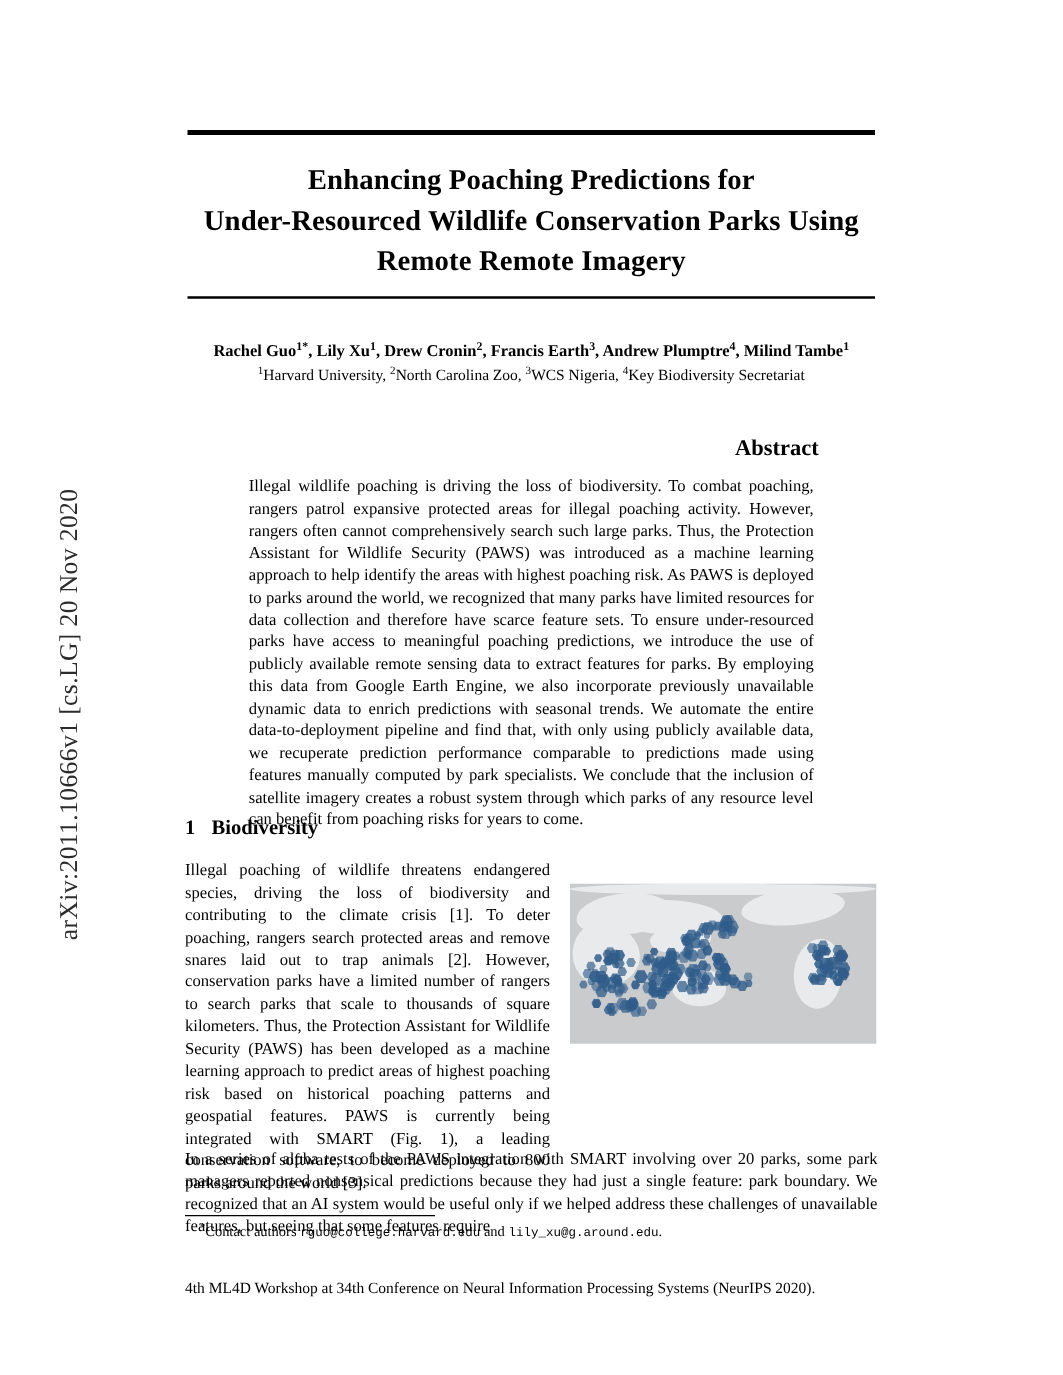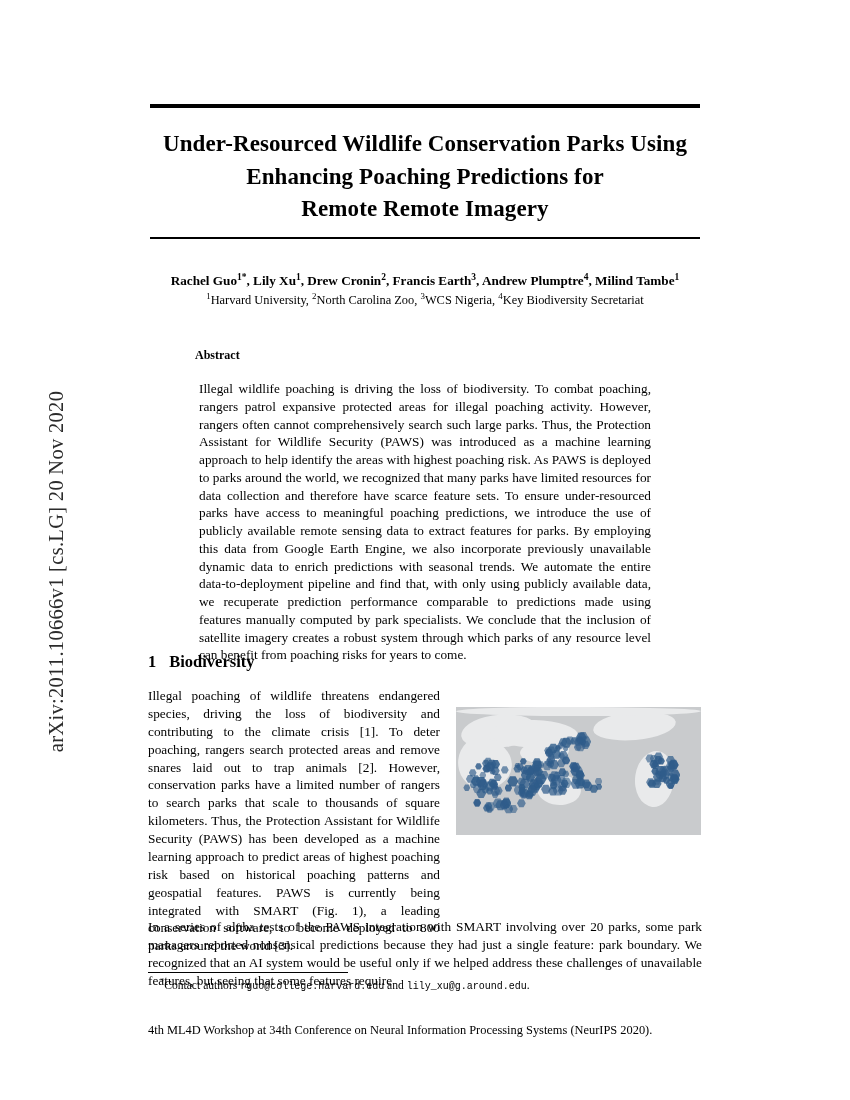--- a/index.html
+++ b/index.html
@@ -87,22 +87,22 @@
     line-height: 1.45;
   }
   sup { font-size: 0.72em; vertical-align: super; line-height: 0; }
 
   
   .abstract-head {
     position: absolute;
     left: 195px;
     top: 348px;
     width: 460px;
-    text-align: left;
-    font-size: 12px;
+    text-align: right;
+    font-size: 18px;
     font-weight: bold;
   }
   .abstract-body {
     position: absolute;
     left: 199px;
     top: 380px;
     width: 452px;
     font-size: 13.3px;
     line-height: 1.335;
     text-align: justify;
@@ -213,22 +213,22 @@
 <body>
 
 <div class="page">
 
   <div class="arxiv-stamp">arXiv:2011.10666v1  [cs.LG]  20 Nov 2020</div>
 
   <div class="rule-thick"></div>
   <div class="rule-thin"></div>
 
   <div class="title">
+    <span class="title-line">Enhancing Poaching Predictions for</span>
     <span class="title-line">Under-Resourced Wildlife Conservation Parks Using</span>
-    <span class="title-line">Enhancing Poaching Predictions for</span>
     <span class="title-line">Remote Remote Imagery</span>
   </div>
 
   <div class="authors" id="author-list"><span>Rachel Guo</span><sup>1*</sup>, <span>Lily Xu</span><sup>1</sup>, <span>Drew Cronin</span><sup>2</sup>, <span>Francis Earth</span><sup>3</sup>, <span>Andrew Plumptre</span><sup>4</sup>, <span>Milind Tambe</span><sup>1</sup></div>
   <div class="affils" id="affil-list"><sup>1</sup><span>Harvard University,</span> <sup>2</sup><span>North Carolina Zoo,</span> <sup>3</sup><span>WCS Nigeria,</span> <sup>4</sup><span>Key Biodiversity Secretariat</span></div>
 
   <div class="abstract-head">Abstract</div>
   <div class="abstract-body">Illegal wildlife poaching is driving the loss of biodiversity. To combat poaching, rangers patrol expansive protected areas for illegal poaching activity. However, rangers often cannot comprehensively search such large parks. Thus, the Protection Assistant for Wildlife Security (PAWS) was introduced as a machine learning approach to help identify the areas with highest poaching risk. As PAWS is deployed to parks around the world, we recognized that many parks have limited resources for data collection and therefore have scarce feature sets. To ensure under-resourced parks have access to meaningful poaching predictions, we introduce the use of publicly available remote sensing data to extract features for parks. By employing this data from Google Earth Engine, we also incorporate previously unavailable dynamic data to enrich predictions with seasonal trends. We automate the entire data-to-deployment pipeline and find that, with only using publicly available data, we recuperate prediction performance comparable to predictions made using features manually computed by park specialists. We conclude that the inclusion of satellite imagery creates a robust system through which parks of any resource level can benefit from poaching risks for years to come.</div>
 
   <div class="section-head">

